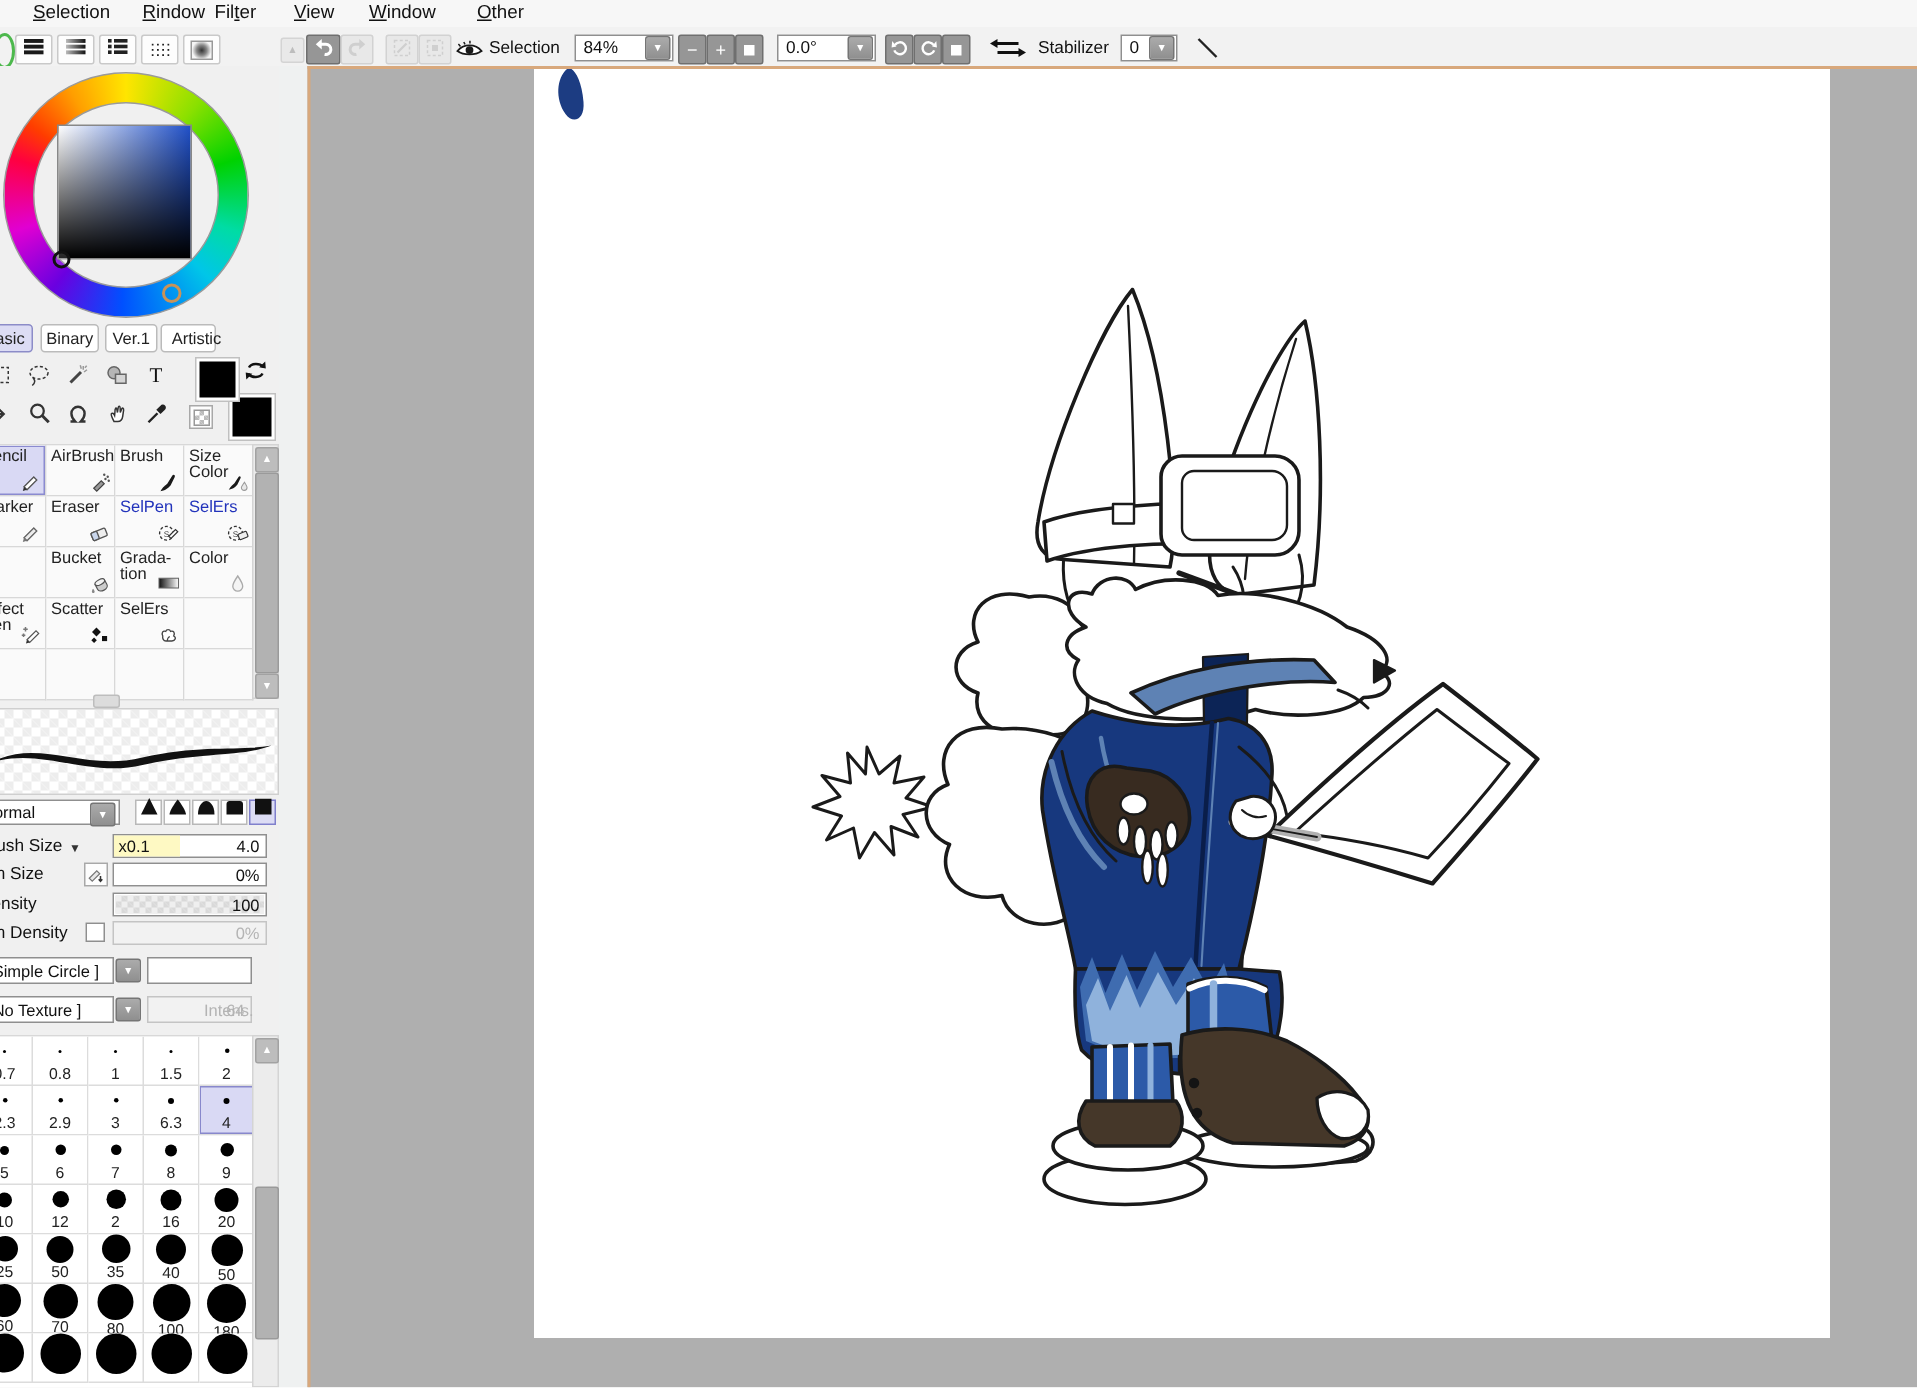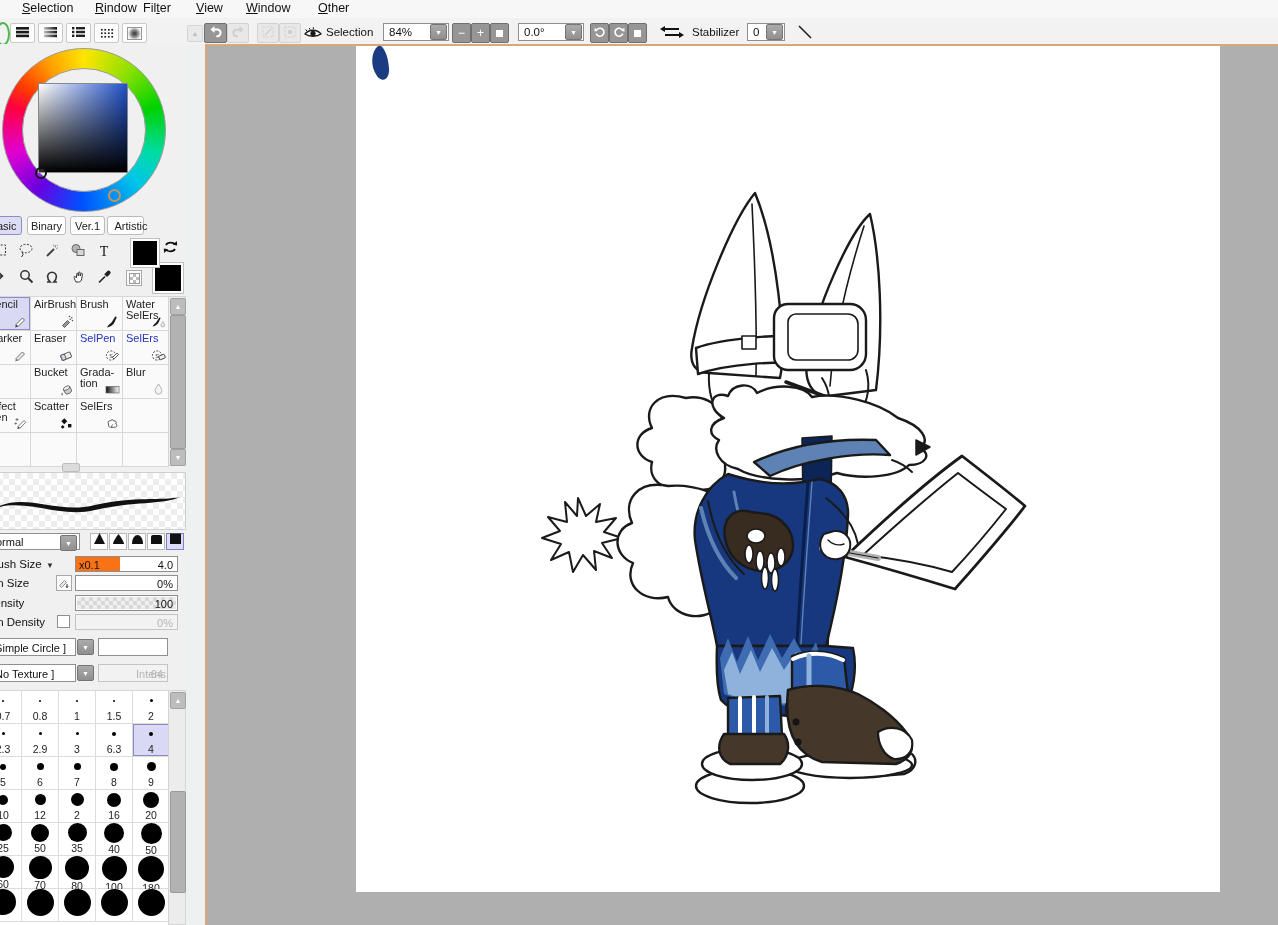--- a/index.html
+++ b/index.html
@@ -64,21 +64,21 @@
   .preview{position:absolute;left:0;top:428px;width:202px;height:58px;border:1px solid #cfcfcf;box-sizing:border-box;
     background-image:linear-gradient(45deg,#ededed 25%,transparent 25%,transparent 75%,#ededed 75%),linear-gradient(45deg,#ededed 25%,transparent 25%,transparent 75%,#ededed 75%);
     background-size:12px 12px;background-position:0 0,6px 6px;background-color:#fff;}
   .divider-btn{position:absolute;left:78px;top:419px;width:16px;height:7px;background:#dcdcdc;border:1px solid #bdbdbd;border-radius:2px;}
 
   
   .set-label{position:absolute;font-size:11.5px;color:#111;white-space:nowrap;}
   .set-field{position:absolute;height:16px;background:#fff;border:1px solid #8f8f8f;box-sizing:border-box;font-size:11px;color:#111;}
   .set-field .vr{position:absolute;right:4px;top:2px;}
   .set-field.gray{background:#f2f2f2;border-color:#c4c4c4;color:#b4b4b4;}
-  .seg{position:absolute;left:0px;top:0px;bottom:0px;width:44px;background:#f97316;font-size:11px;color:#111;padding:2px 0 0 3px;box-sizing:border-box;}
+  .seg{position:absolute;left:0px;top:0px;bottom:0px;width:44px;background:#fef9c3;font-size:11px;color:#111;padding:2px 0 0 3px;box-sizing:border-box;}
   .dens-fill{position:absolute;inset:1px;background-image:linear-gradient(45deg,#d9d9d9 25%,transparent 25%,transparent 75%,#d9d9d9 75%),linear-gradient(45deg,#d9d9d9 25%,transparent 25%,transparent 75%,#d9d9d9 75%);background-size:8px 8px;background-position:0 0,4px 4px;background-color:#efefef;}
   .mini-btn{position:absolute;width:16px;height:16px;background:#fdfdfd;border:1px solid #a8a8a8;box-sizing:border-box;display:flex;align-items:center;justify-content:center;}
   .checkbox{position:absolute;width:13px;height:13px;background:#fff;border:1px solid #8f8f8f;box-sizing:border-box;}
   .tip-cell{position:absolute;top:489px;width:18px;height:17px;background:#fff;border:1px solid #b8b8b8;box-sizing:border-box;display:flex;align-items:flex-end;justify-content:center;}
   .tip-cell.sel{background:#dcdcf4;border-color:#8080cc;}
 
   
   .size-grid{position:absolute;left:0;top:646px;width:185px;height:235px;display:grid;grid-template-columns:repeat(5,37px);grid-auto-rows:33px;border-top:1px solid #d8d8d8;border-left:1px solid #d8d8d8;box-sizing:border-box;overflow:hidden;background:#fff;}
   .scell{position:relative;background:#fff;border-right:1px solid #dcdcdc;border-bottom:1px solid #dcdcdc;box-sizing:border-box;display:flex;flex-direction:column;align-items:center;}
   .scell.ssel{background:#d9d9f4;box-shadow:inset 0 0 0 1px #8888cc;}
@@ -355,21 +355,21 @@
                 </g>
               </svg></div>
           </div>
           <div class="tcell">
             <div class="tlabel">Brush</div>
             <div class="ticon"><svg width="15" height="15">
                 <path d="M2 13.5 C3.5 10.5 5.5 9.5 6.5 8.5 L9.8 3.2 C10.5 2 12 2.7 11.5 4 L8.8 9.5 C7.8 10.8 5.8 12.8 2 13.5 Z" fill="#1a1a1a"></path>
               </svg></div>
           </div>
           <div class="tcell">
-            <div class="tlabel">Water SelErs</div>
+            <div class="tlabel">Size Color</div>
             <div class="ticon"><svg width="16" height="15">
                 <path d="M1.5 12.5 C3 10 4.5 9 5.3 8.2 L8 4 C8.6 3 9.8 3.6 9.4 4.6 L7.2 9.2 C6.4 10.2 4.8 11.9 1.5 12.5 Z" fill="#1a1a1a"></path>
                 <path d="M12 7.5 C13.1 9.3 13.7 10.3 13.7 11 a1.9 1.9 0 1 1 -3.8 0 C9.9 10.3 10.8 9.3 12 7.5 Z" fill="#e8e8e8" stroke="#999" stroke-width="0.7"></path>
               </svg></div>
           </div>
           <div class="tcell">
             <div class="tlabel">Marker</div>
             <div class="ticon"><svg width="15" height="15">
                 <path d="M3 10.5 L9.5 4 L11.5 6 L5 12.5 Z" fill="#ececec" stroke="#666" stroke-width="0.9"></path>
                 <path d="M3 10.5 L2.2 13.4 L5 12.5 Z" fill="#777"></path>
@@ -419,21 +419,21 @@
                 <defs>
                   <linearGradient id="grd-ic" x1="0" x2="1">
                     <stop offset="0" stop-color="#111"></stop>
                     <stop offset="1" stop-color="#fff"></stop>
                   </linearGradient>
                 </defs>
                 <rect x="1" y="3.5" width="13" height="6.5" fill="url(#grd-ic)" stroke="#666" stroke-width="0.7"></rect>
               </svg></div>
           </div>
           <div class="tcell">
-            <div class="tlabel">Blur</div>
+            <div class="tlabel">Color</div>
             <div class="ticon"><svg width="15" height="15">
                 <path d="M7.5 2 C9.6 5.1 10.8 7.1 10.8 8.8 a3.3 3.3 0 1 1 -6.6 0 C4.2 7.1 5.4 5.1 7.5 2 Z" fill="#f4f4f4" stroke="#aaa" stroke-width="0.9"></path>
               </svg></div>
           </div>
           <div class="tcell">
             <div class="tlabel">Effect Pen</div>
             <div class="ticon"><svg width="16" height="15">
                 <path d="M5 10.5 L11 4.5 L12.8 6.3 L6.8 12.3 Z" fill="#fff" stroke="#555" stroke-width="0.8"></path>
                 <path d="M5 10.5 L4.3 13 L6.8 12.3 Z" fill="#333"></path>
                 <g stroke="#777">

